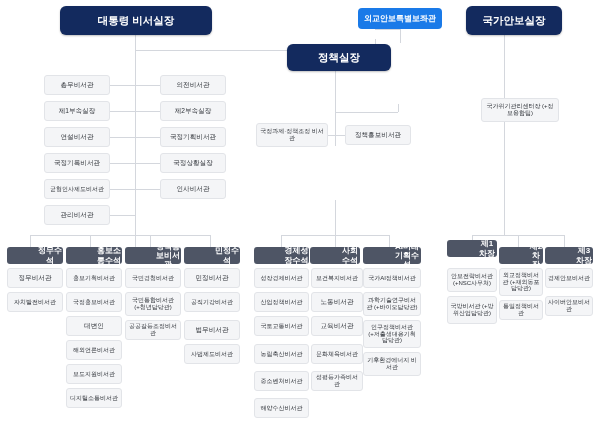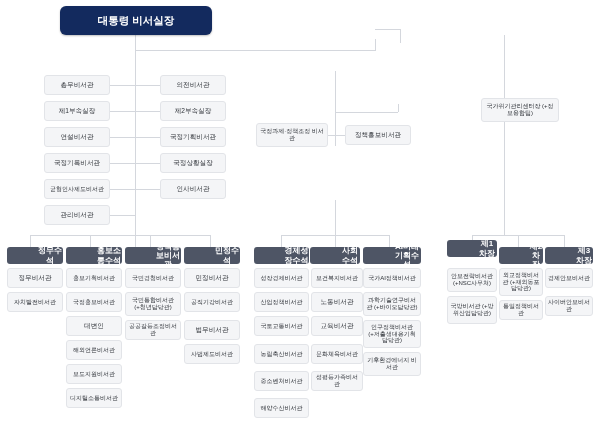--- a/index.html
+++ b/index.html
@@ -97,22 +97,25 @@
   <div class="ln lnv" style="left:335px; top:235px; height:12px;"></div>
   <div class="ln lnv" style="left:389px; top:235px; height:12px;"></div>
 
   <div class="ln lnh" style="left:472px; top:235px; width:92px;"></div>
   <div class="ln lnv" style="left:472px; top:235px; height:12px;"></div>
   <div class="ln lnv" style="left:518px; top:235px; height:12px;"></div>
   <div class="ln lnv" style="left:564px; top:235px; height:12px;"></div>
 
   <div class="box navy" style="left:60px; top:6px; width:152px; height:29px;">대통령 비서실장</div>
 
+  <div class="box navy" style="left:287px; top:44px; width:104px; height:27px;">정책실장</div>
 
+  <div class="box navy" style="left:466px; top:6px; width:96px; height:29px;">국가안보실장</div>
 
+  <div class="box blue" style="left:358px; top:8px; width:84px; height:21px;">외교안보특별보좌관</div>
 
 
   <div class="box cell" style="left:44px; top:75px; width:66px; height:20px;">총무비서관</div>
   <div class="box cell" style="left:44px; top:101px; width:66px; height:20px;">제1부속실장</div>
   <div class="box cell" style="left:44px; top:127px; width:66px; height:20px;">연설비서관</div>
   <div class="box cell" style="left:44px; top:153px; width:66px; height:20px;">국정기록비서관</div>
   <div class="box cell small" style="left:44px; top:179px; width:66px; height:20px;">균형인사제도비서관</div>
   <div class="box cell" style="left:44px; top:205px; width:66px; height:20px;">관리비서관</div>
 
   <div class="box cell" style="left:160px; top:75px; width:66px; height:20px;">의전비서관</div>

